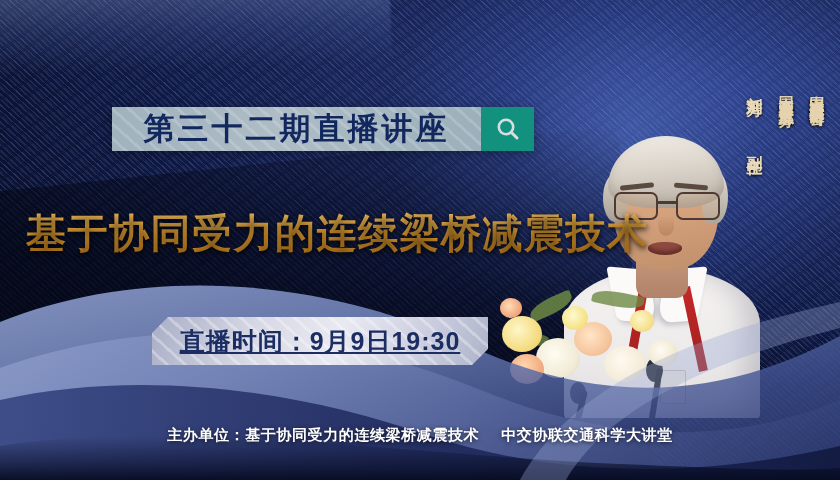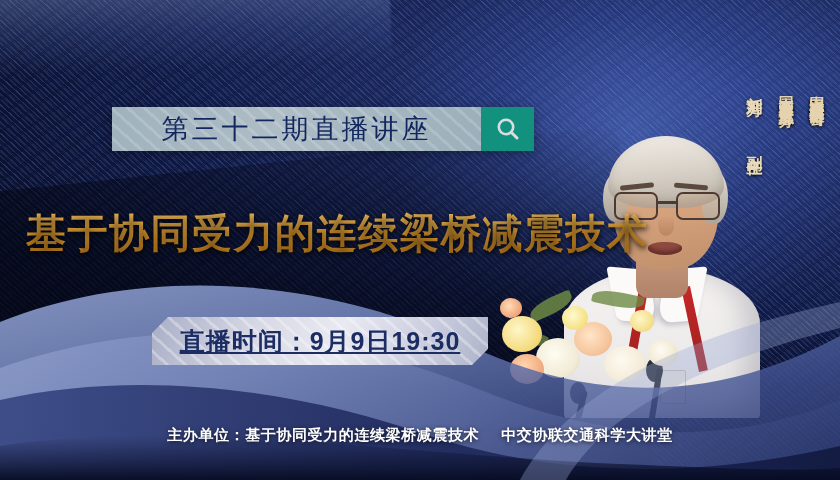--- a/index.html
+++ b/index.html
@@ -141,21 +141,21 @@
   .sub-bar{
     position:absolute;left:112px;top:107px;width:422px;height:44px;
     display:flex;align-items:stretch;
     box-shadow:0 2px 10px rgba(0,0,0,.35);
   }
   .sub-bar .sb-text{
     flex:1;position:relative;display:flex;align-items:center;justify-content:center;
     background:
       repeating-linear-gradient(42deg, rgba(255,255,255,.00) 0 8px, rgba(255,255,255,.16) 8px 11px),
       linear-gradient(100deg,#9fb2bd 0%,#aebcc5 45%,#9bb0bb 100%);
-    color:#12275e;font-size:27px;font-weight:normal;letter-spacing:3px;
+    color:#12275e;font-size:31px;font-weight:bold;letter-spacing:3px;
   }
   .sub-bar .sb-icon{
     width:53px;background:#12917f;display:flex;align-items:center;justify-content:center;
   }
   .sub-bar .sb-icon svg{display:block;}
 
   
   .main-title{
     position:absolute;left:26px;top:206px;
     font-size:40px;font-weight:bold;letter-spacing:1.5px;white-space:nowrap;

